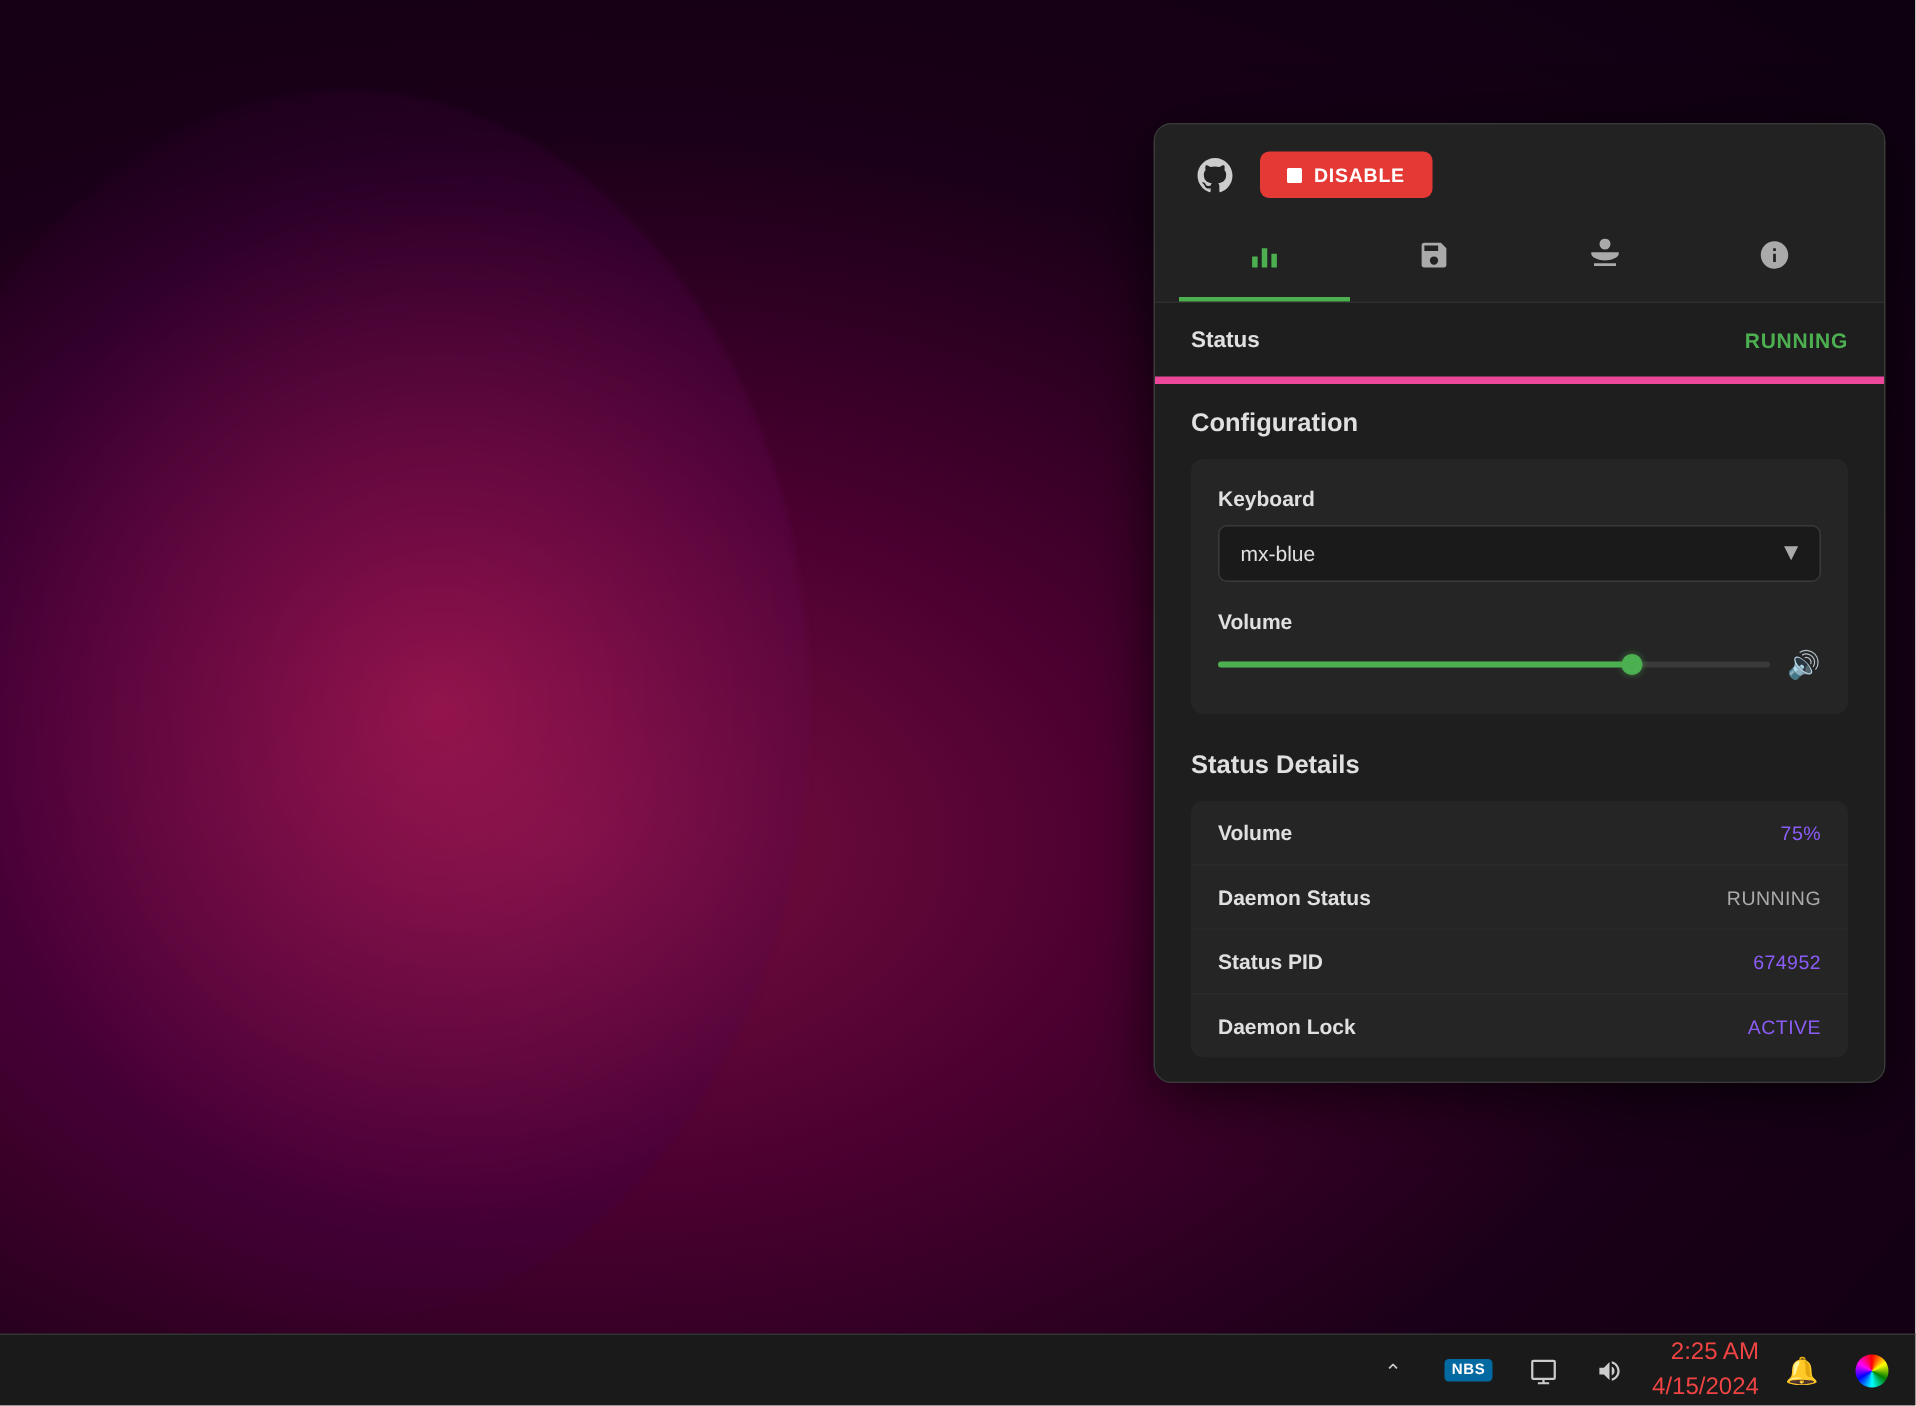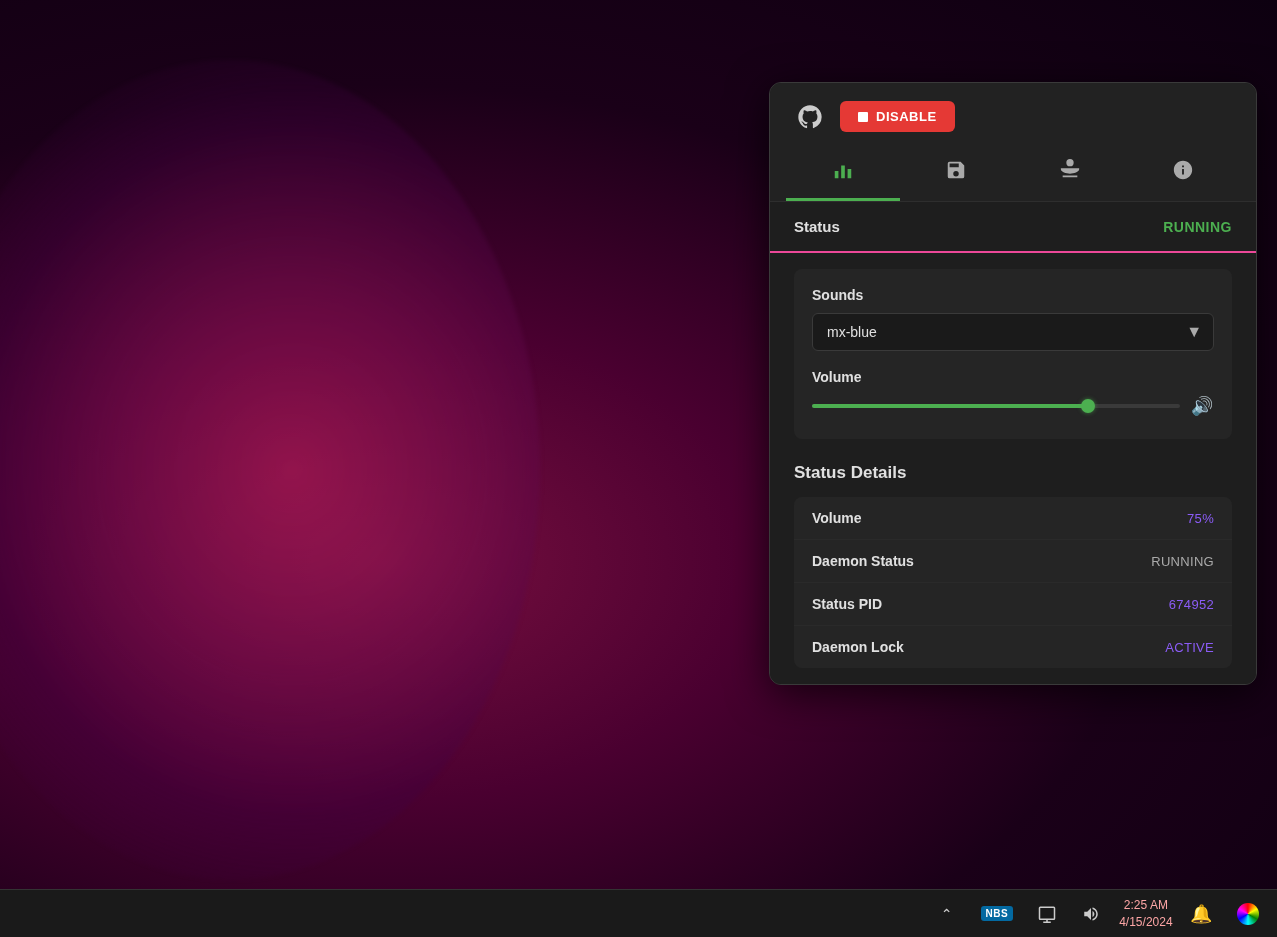--- a/index.html
+++ b/index.html
@@ -52,23 +52,23 @@
       align-items: center;
       gap: 6px;
       color: #ccc;
       font-size: 12px;
       cursor: pointer;
       padding: 4px 6px;
       border-radius: 4px;
     }
 
     .taskbar-clock {
-      text-align: center;
-      color: #fca5a5;
-      font-size: 12px;
+      text-align: right;
+      color: #ef4444;
+      font-size: 16px;
       line-height: 1.4;
     }
 
     .taskbar-icon {
       width: 20px;
       height: 20px;
       display: flex;
       align-items: center;
       justify-content: center;
       font-size: 14px;
@@ -192,21 +192,21 @@
       padding: 0;
       background: #1e1e1e;
     }
 
     
     .status-row {
       display: flex;
       align-items: center;
       justify-content: space-between;
       padding: 16px 24px;
-      border-bottom: 2px solid #ec4899;
+      border-bottom: 5px solid #ec4899;
     }
 
     .status-label {
       font-size: 15px;
       font-weight: 600;
       color: #e0e0e0;
     }
 
     .status-value-running {
       font-size: 14px;
@@ -442,23 +442,24 @@
   </div>
 
   <div class="panel-body">
 
     <div class="status-row">
       <span class="status-label">Status</span>
       <span class="status-value-running">RUNNING</span>
     </div>
 
     <div class="config-section">
+      <div class="section-heading">Configuration</div>
       <div class="config-card">
 
-        <div class="config-field-label">Sounds</div>
+        <div class="config-field-label">Keyboard</div>
         <div class="profile-select-wrapper">
           <select class="profile-select">
             <option value="mx-blue">mx-blue</option>
             <option value="mx-brown">mx-brown</option>
             <option value="mx-red">mx-red</option>
             <option value="typewriter">typewriter</option>
             <option value="custom">custom</option>
           </select>
           <span class="select-arrow">▼</span>
         </div>

